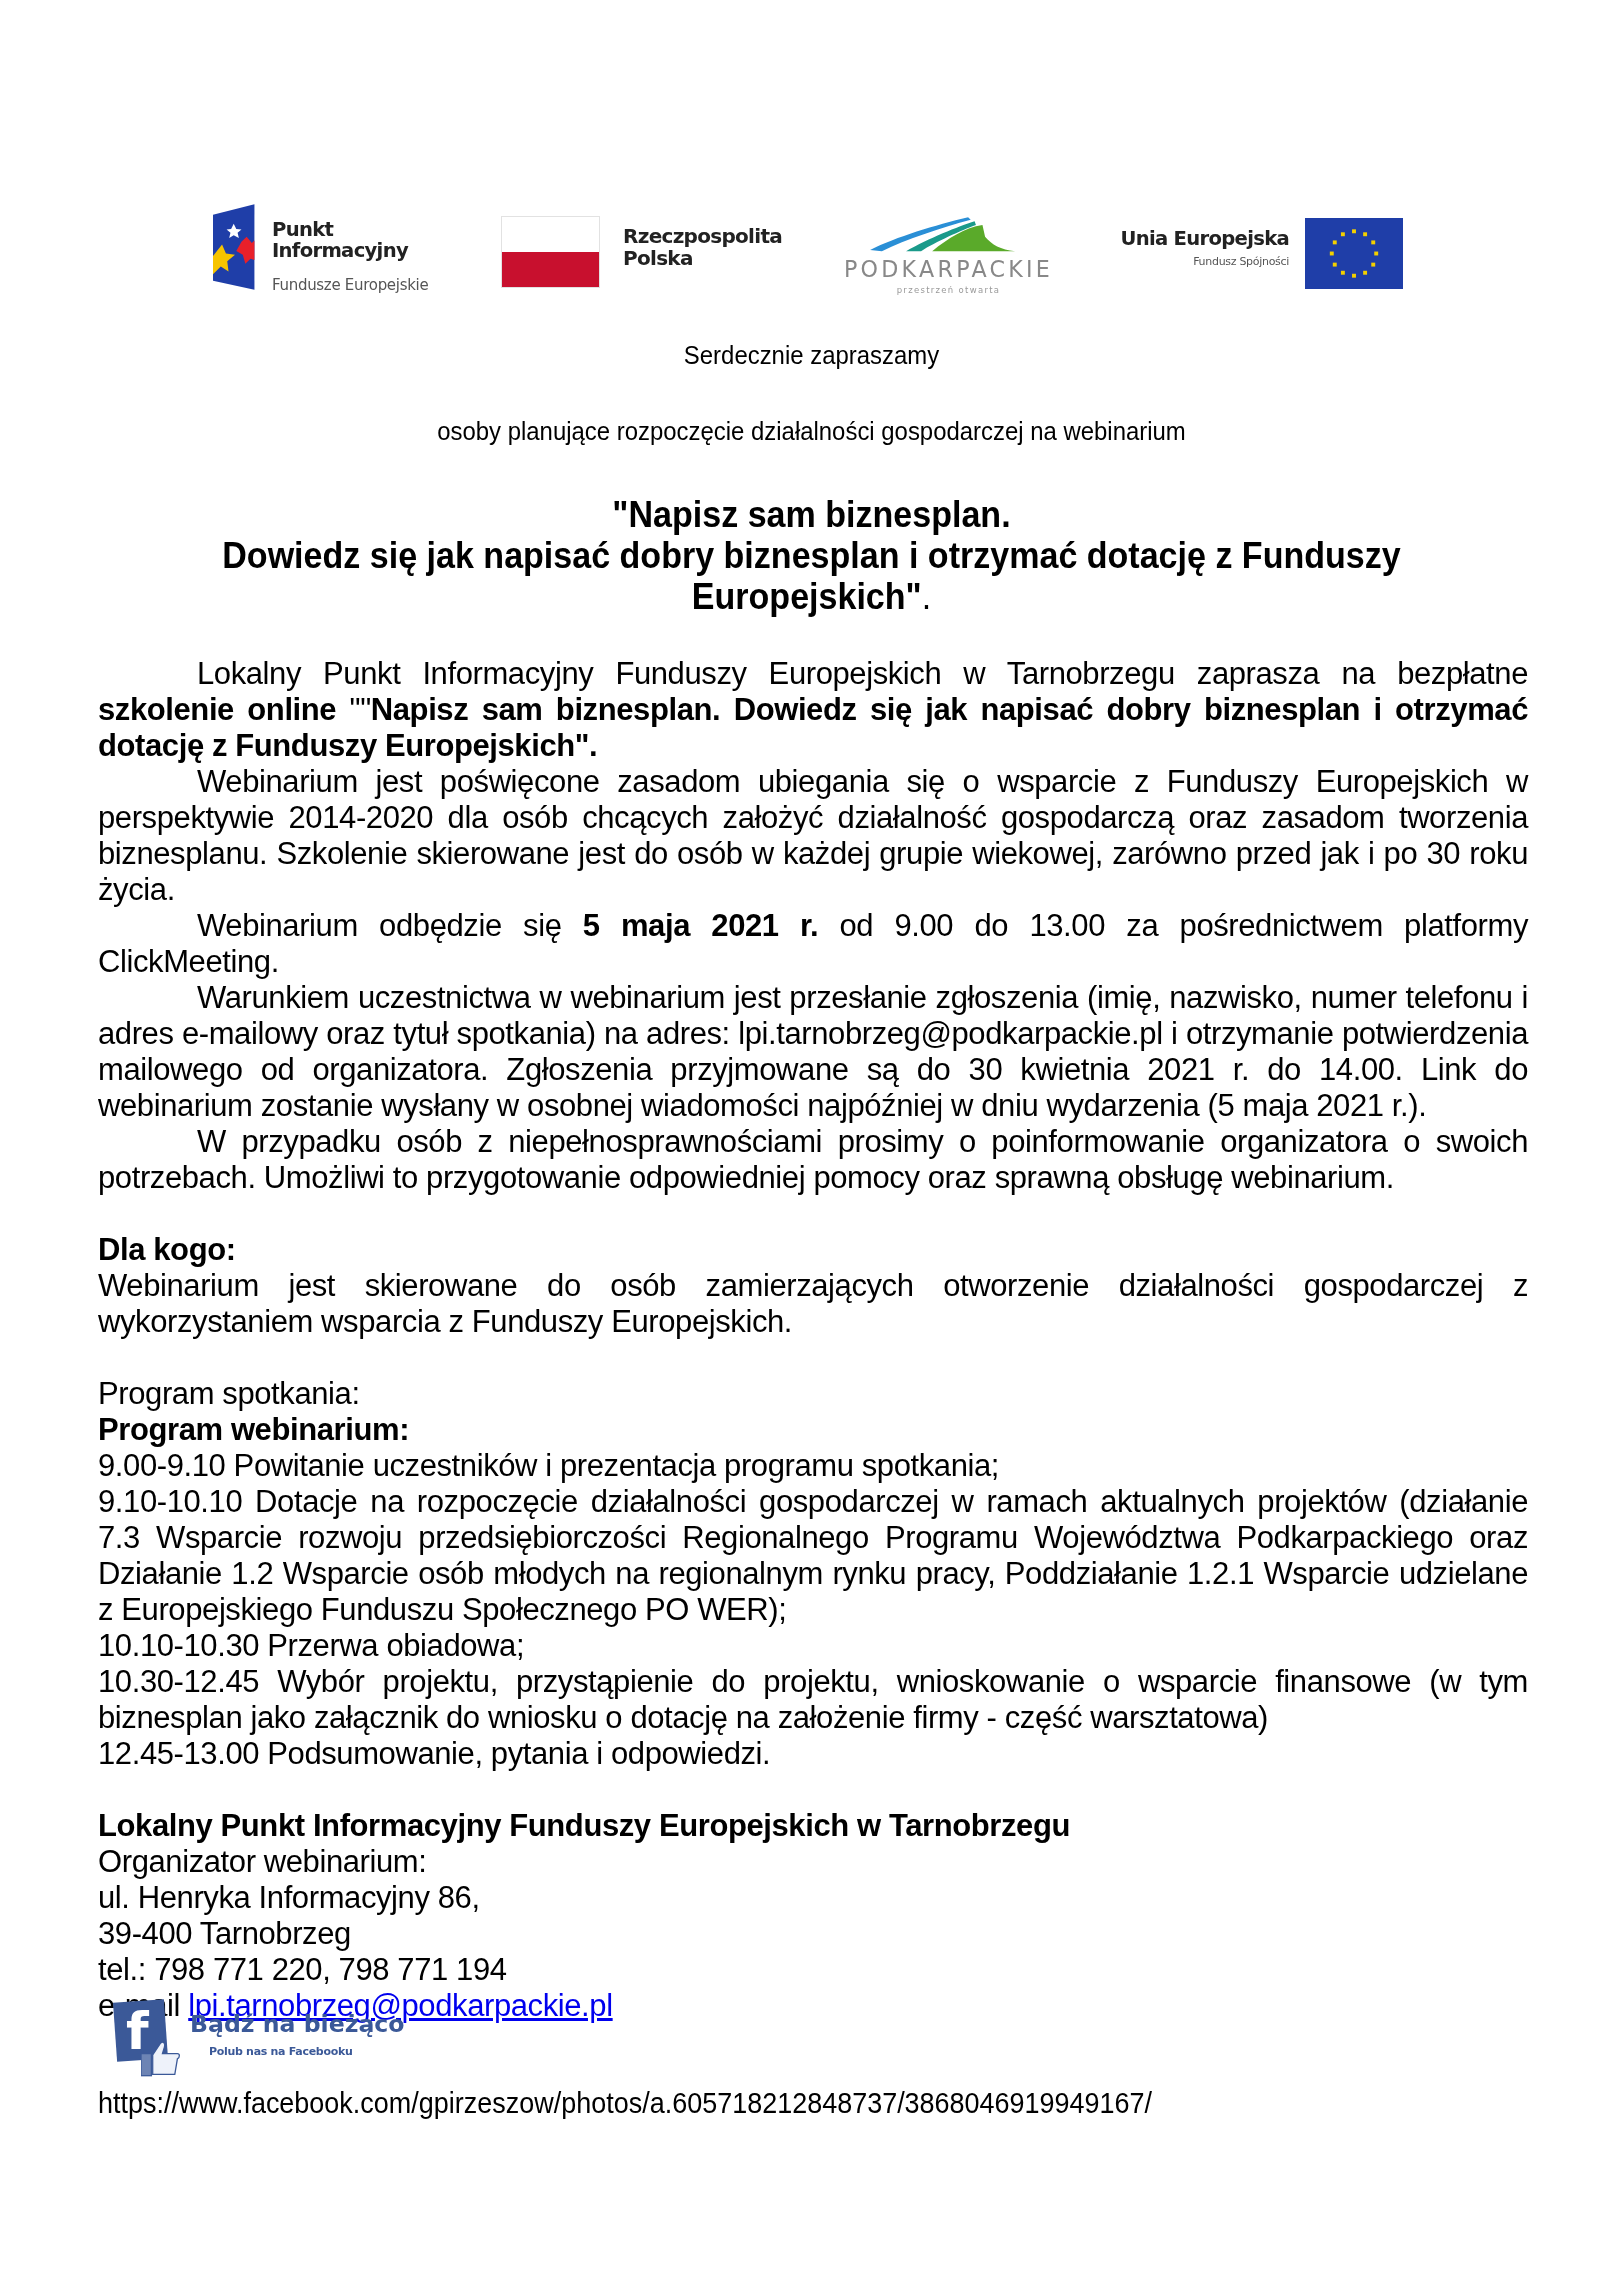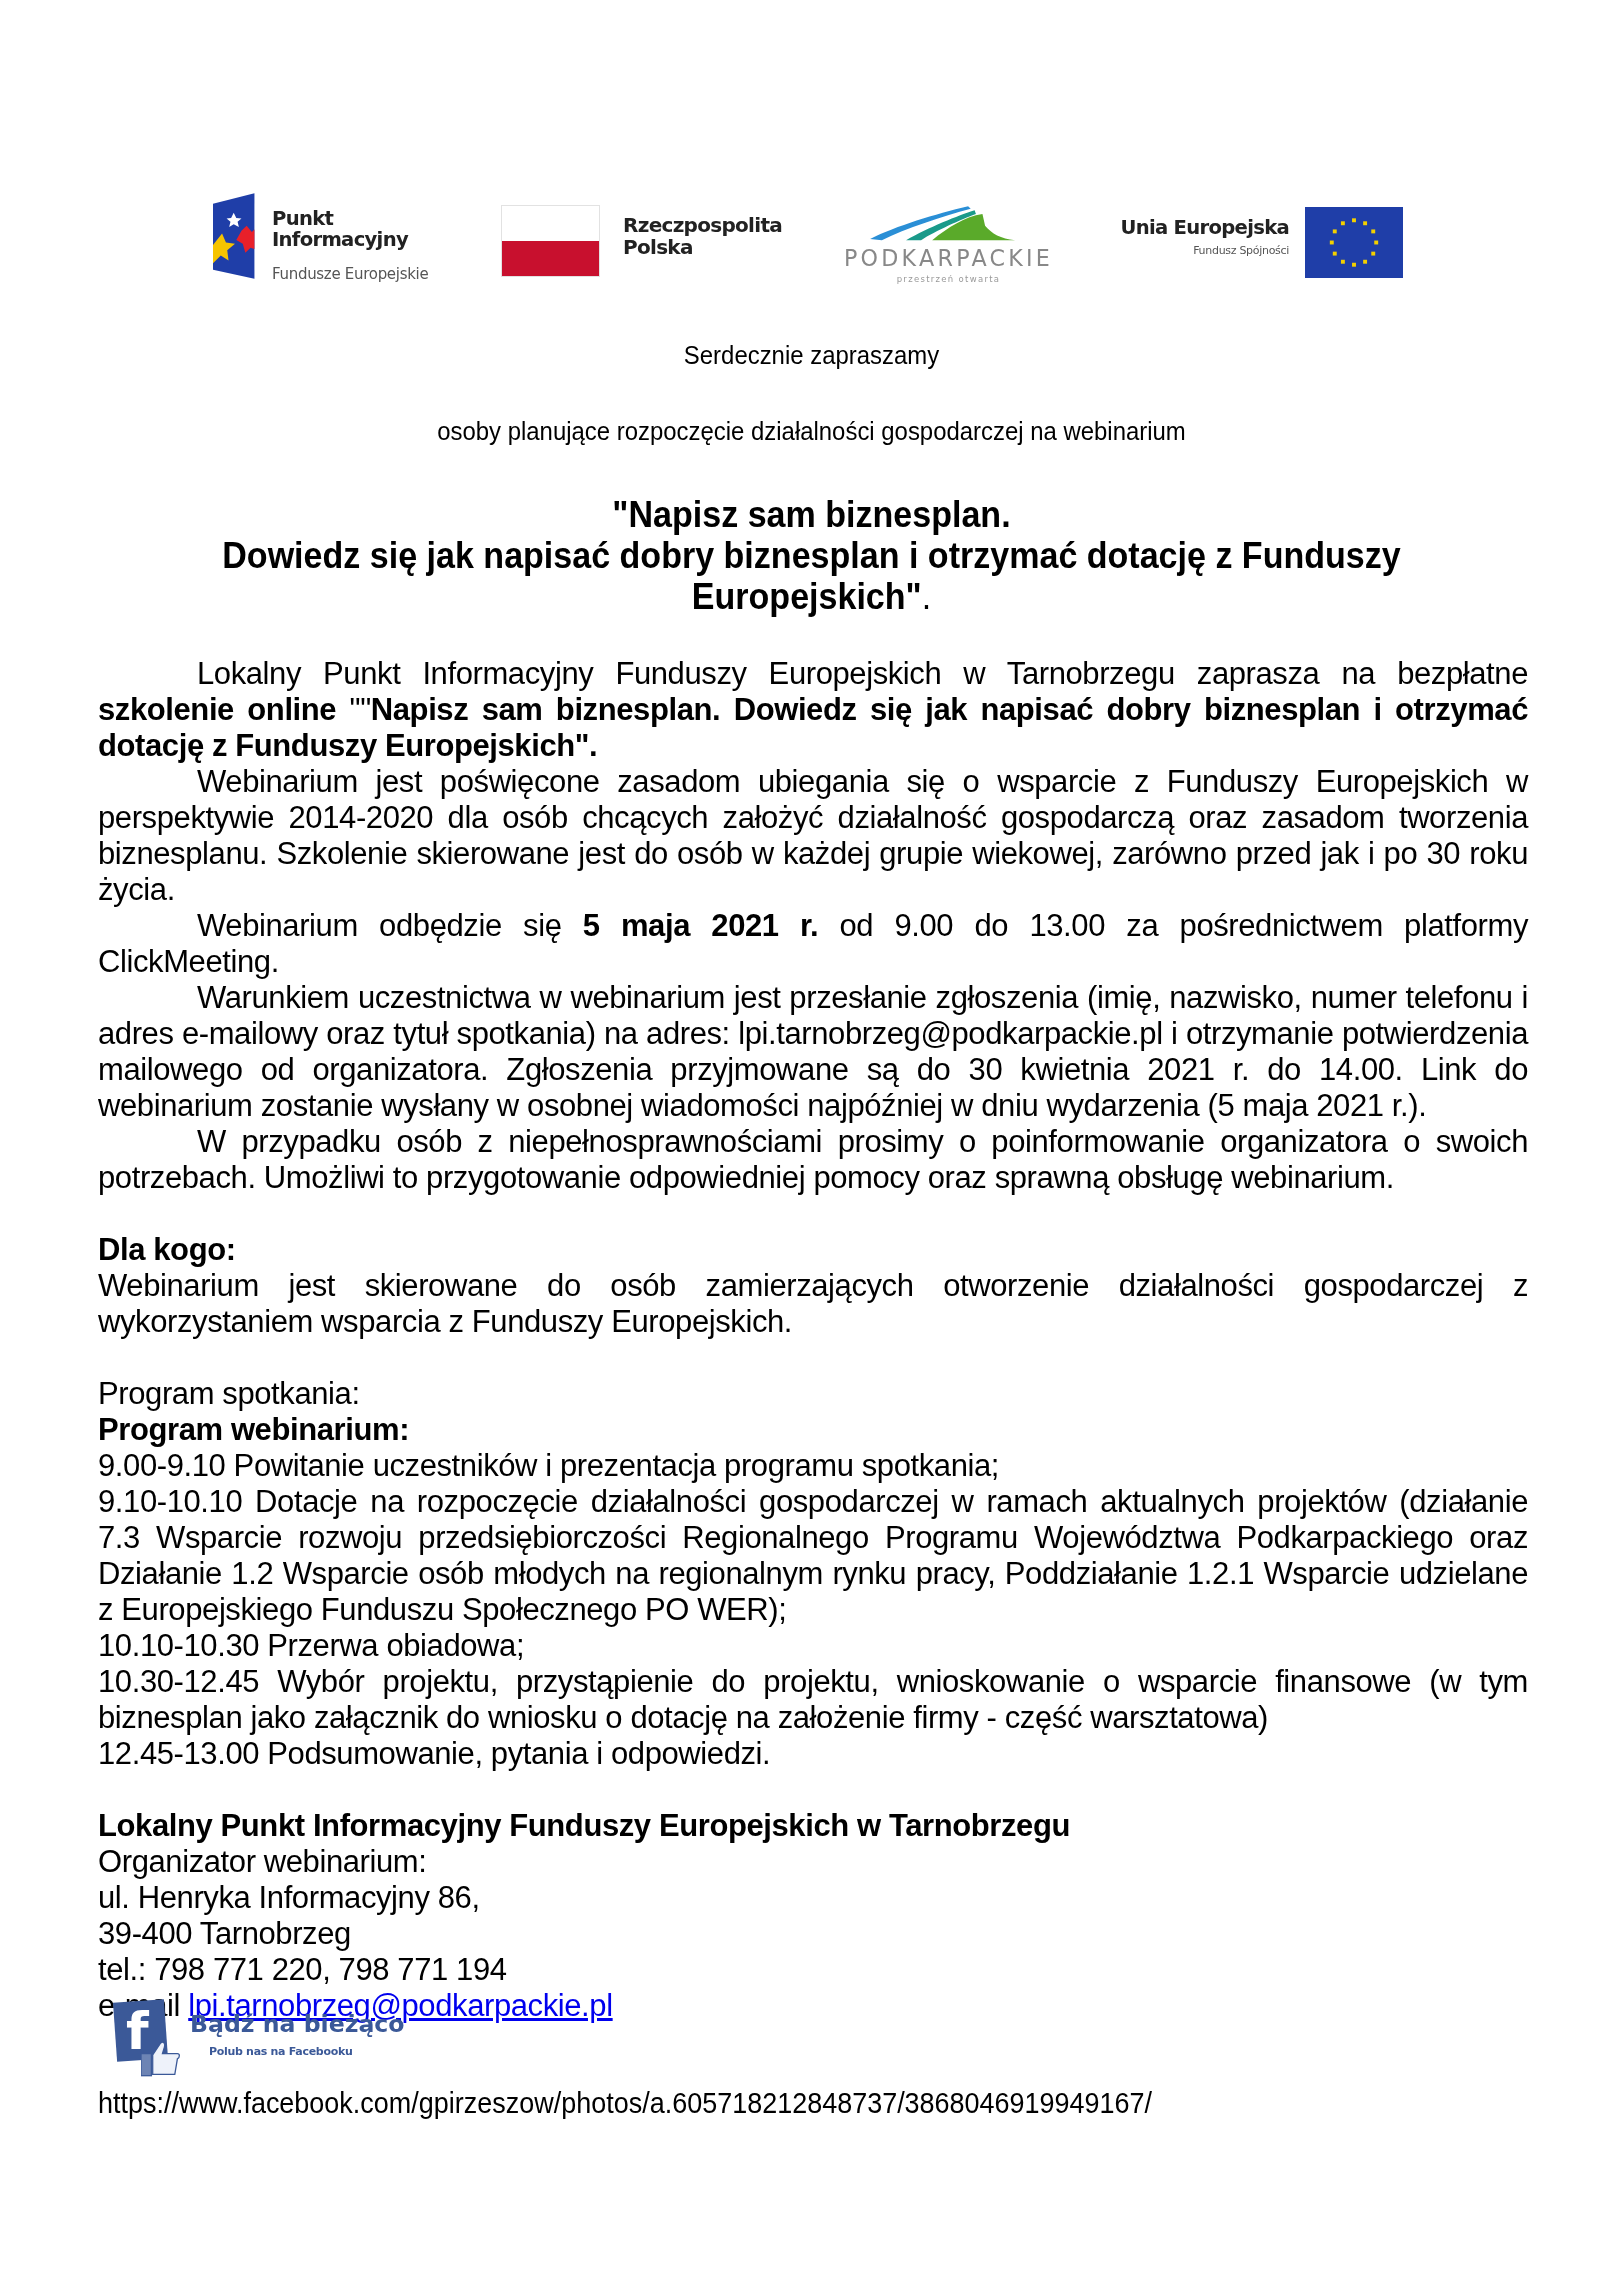--- a/index.html
+++ b/index.html
@@ -1,19 +1,19 @@
 <!DOCTYPE html>
 <html style="font-size:10.5px"><head>
 <meta charset="utf-8">
 <style>
   html,body{margin:0;padding:0;background:#fff;}
   body{width:1623px;height:2295px;position:relative;overflow:hidden;color:#000;}
   .abs{position:absolute;}
   
-  .logos{position:absolute;left:0;top:5px;width:1593px;height:301px;text-decoration:underline;}
+  .logos{position:absolute;left:0;top:16px;width:1593px;height:301px;text-decoration:underline;}
   .pife-flag{left:213px;top:188px;width:44px;height:86px;}
   .pife-text{left:272px;top:203px;font-family:"DejaVu Sans",sans-serif;color:#222;}
   .pife-t1{font-size:19.6px;font-weight:bold;line-height:21px;letter-spacing:-0.7px;}
   .pife-t2{font-size:15px;color:#555;margin-top:15px;letter-spacing:-0.3px;}
   .pl-flag{left:501px;top:200px;width:99px;height:72px;border:0.7px solid #e2e2e2;box-sizing:border-box;}
   .pl-white{height:50%;background:#fff;}
   .pl-red{height:50%;background:#c8102e;}
   .pl-text{left:623px;top:209px;font-family:"DejaVu Sans",sans-serif;font-size:20px;font-weight:bold;line-height:22px;color:#222;letter-spacing:-0.7px;}
   .pod-logo{left:844px;top:196px;width:209px;height:98px;}
   .ue-text{left:1106px;top:211px;font-family:"DejaVu Sans",sans-serif;color:#222;text-align:right;width:183px;}

